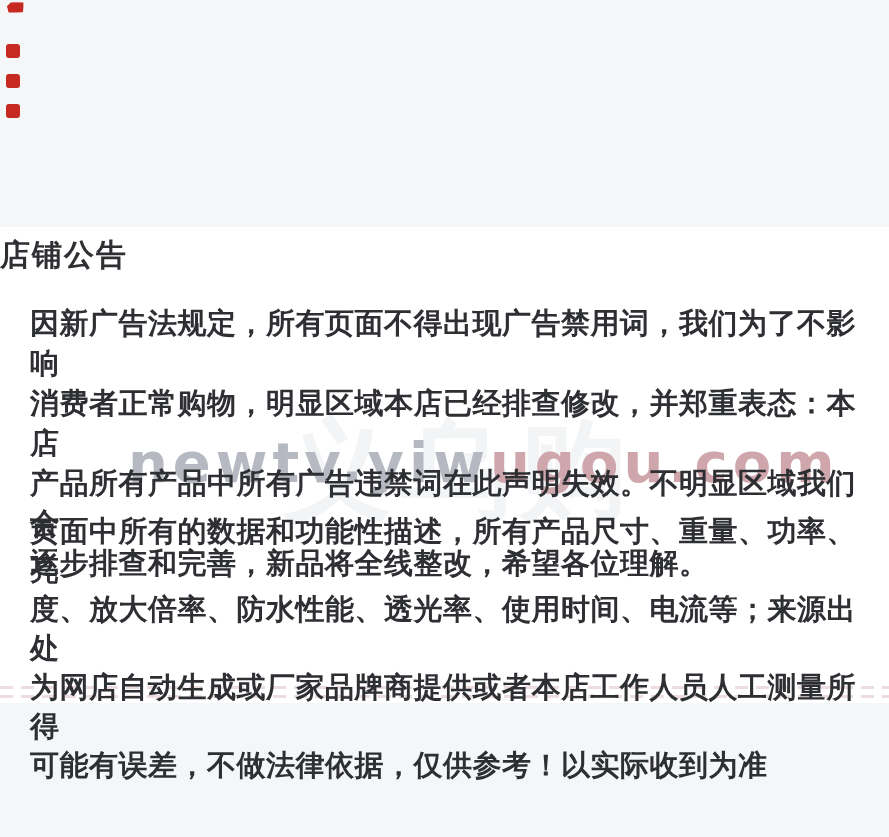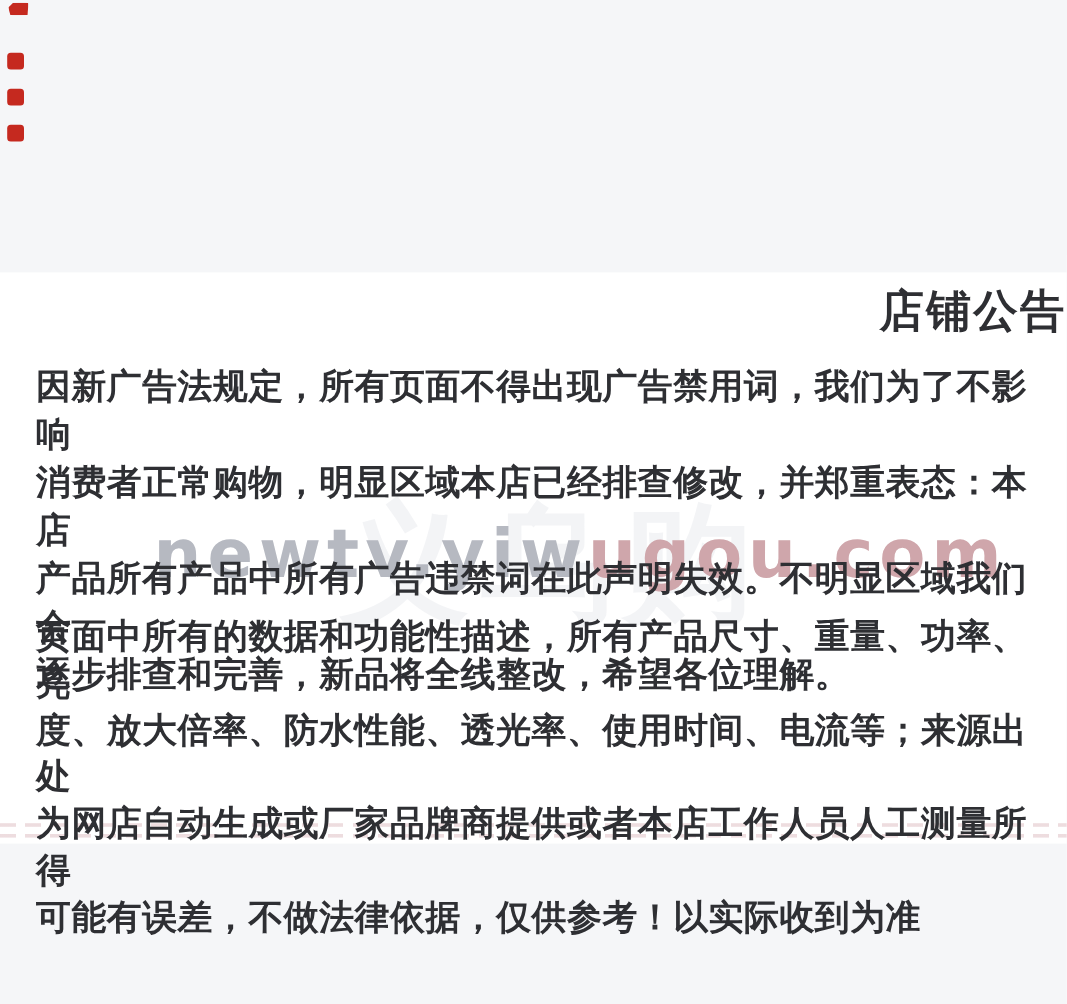--- a/index.html
+++ b/index.html
@@ -19,22 +19,22 @@
   .marker-3{left:6px;top:104px;width:14px;height:14px;border-radius:3px;}
 
   
   .card{
     position:absolute;left:0;top:227px;width:889px;height:476px;
     background:var(--card_bg,#ffffff);
   }
 
   .page-title{
     margin:0;position:absolute;left:0;top:8px;width:100%;
-    text-align:right;
-    font-size:37px;font-weight:700;letter-spacing:2px;
+    text-align:left;
+    font-size:30px;font-weight:700;letter-spacing:2px;
     color:var(--text_color,#2e2f33);
   }
 
   .body-text{
     margin:0;position:absolute;left:30px;width:830px;
     font-size:29px;font-weight:600;letter-spacing:0.5px;
     color:var(--text_color,#2e2f33);
     white-space:pre-line;
     z-index:3;
   }

